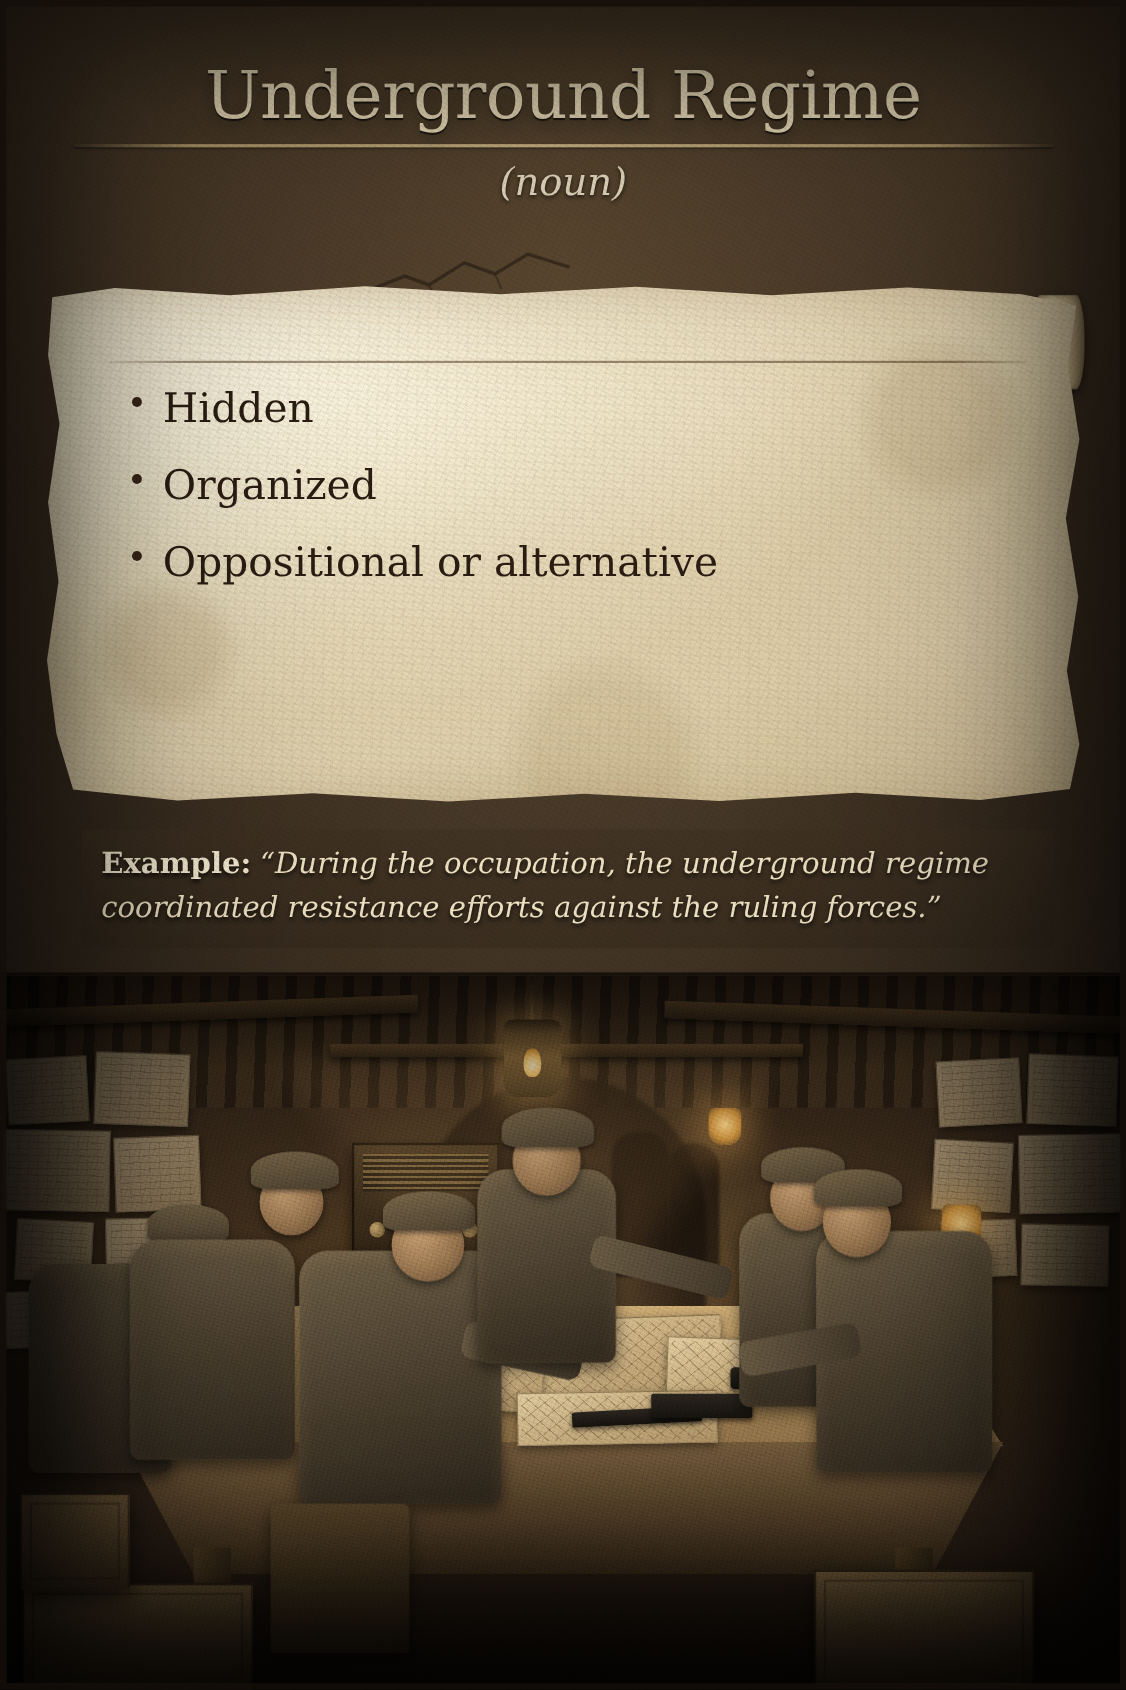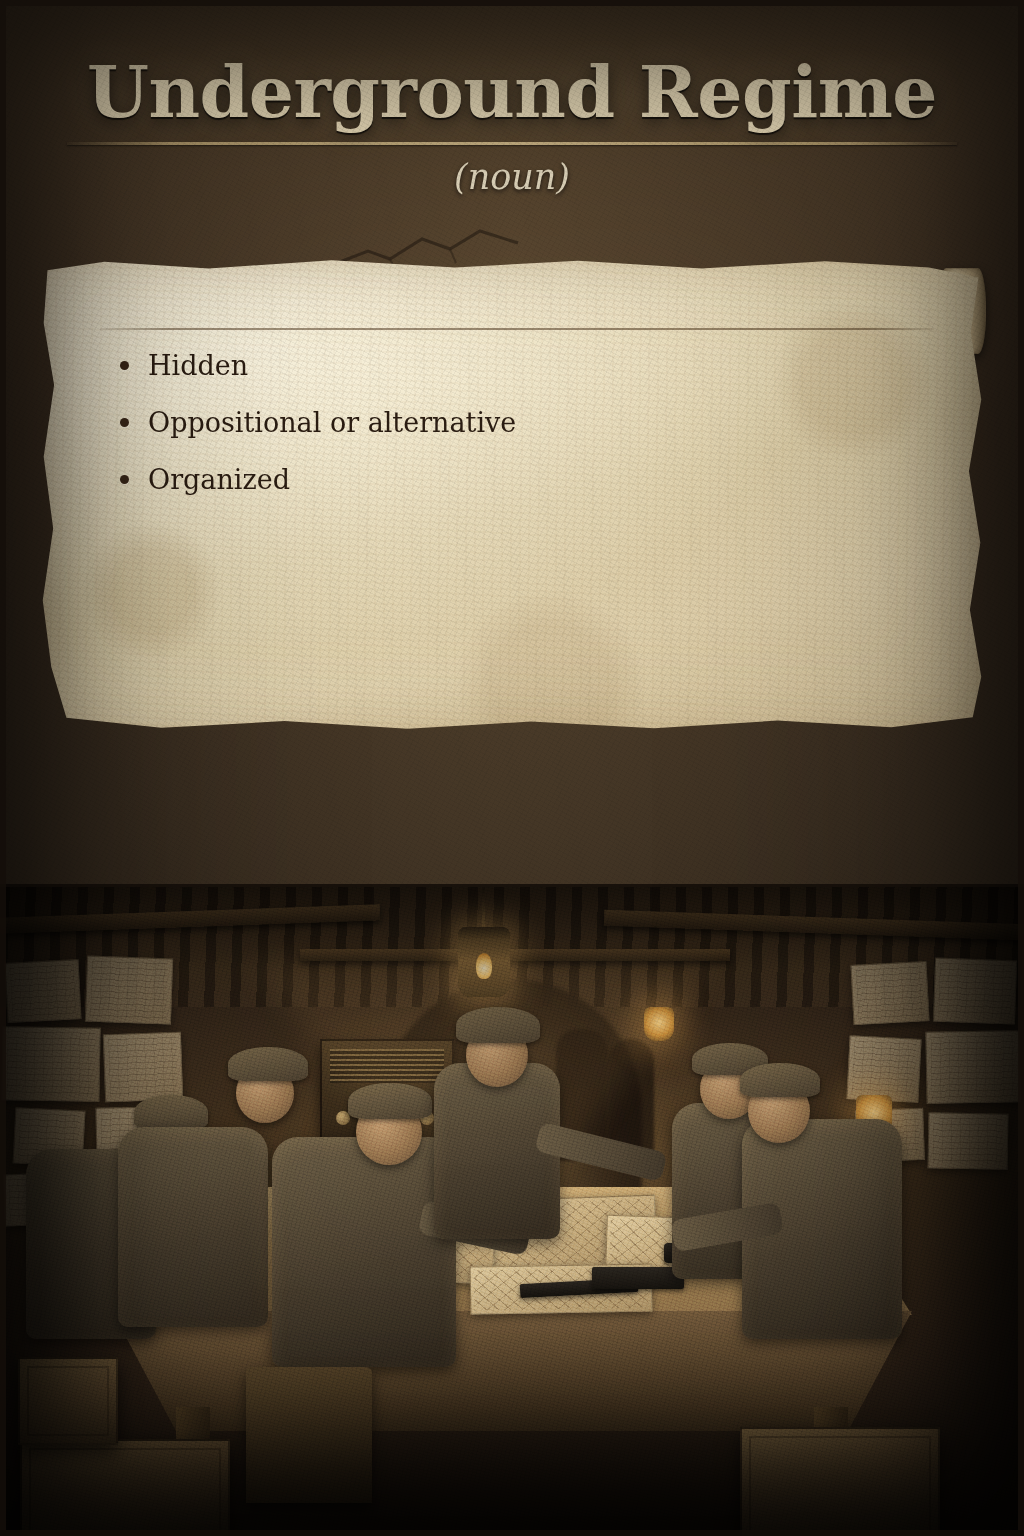--- a/index.html
+++ b/index.html
@@ -54,22 +54,22 @@
   
   .header {
     position: absolute;
     top: 58px;
     left: 0;
     right: 0;
     text-align: center;
   }
   .title {
     font-family: "DejaVu Serif", serif;
-    font-weight: bold;
-    font-size: 71px;
+    font-weight: normal;
+    font-size: 60px;
     line-height: 0.98;
     letter-spacing: -0.5px;
     color: #f3e4c0;
     text-shadow:
       0 2px 1px rgba(0,0,0,0.65),
       0 5px 16px rgba(0,0,0,0.55),
       0 0 38px rgba(247, 224, 170, 0.20);
     padding: 0 40px;
   }
   .title-rule {
@@ -177,21 +177,21 @@
       rgba(90,68,42,0.60) 92%, rgba(90,68,42,0.10) 100%);
   }
   ul.traits {
     list-style: none;
     margin: 0;
     padding: 0 0 0 14px;
   }
   ul.traits li {
     position: relative;
     font-family: "DejaVu Serif", serif;
-    font-size: 27px;
+    font-size: 37px;
     line-height: 1.3;
     color: #2b1d12;
     padding: 0 0 22px 34px;
   }
   ul.traits li::before {
     content: "";
     position: absolute;
     left: 6px;
     top: 13px;
     width: 9px;
@@ -513,26 +513,31 @@
 
   <div class="scroll-wrap">
     <div class="scroll-roll"></div>
     <div class="parchment">
       <div class="parchment-texture"></div>
     </div>
     <div class="scroll-content">
       <div class="divider"></div>
       <ul class="traits">
         <li>Hidden</li>
+        <li>Organized</li>
         <li>Oppositional or alternative</li>
-        <li>Organized</li>
       </ul>
     </div>
   </div>
 
+  <div class="example">
+    <div class="example-text">
+      <span class="example-label">Example:</span><span class="example-quote">“During the occupation, the underground regime coordinated resistance efforts against the ruling forces.”</span>
+    </div>
+  </div>
 
   <div class="illus">
 
     <div class="ceiling"></div>
     <div class="ceiling-beam" style="left:0; top:24px; width:380px; transform:rotate(-2deg);"></div>
     <div class="ceiling-beam" style="right:0; top:30px; width:420px; transform:rotate(2deg);"></div>
     <div class="ceiling-beam" style="left:300px; top:62px; width:430px; height:12px;"></div>
 
     <div class="tunnel"></div>
     <div class="silhouette" style="left:556px; top:142px; width:52px; height:132px;"></div>

